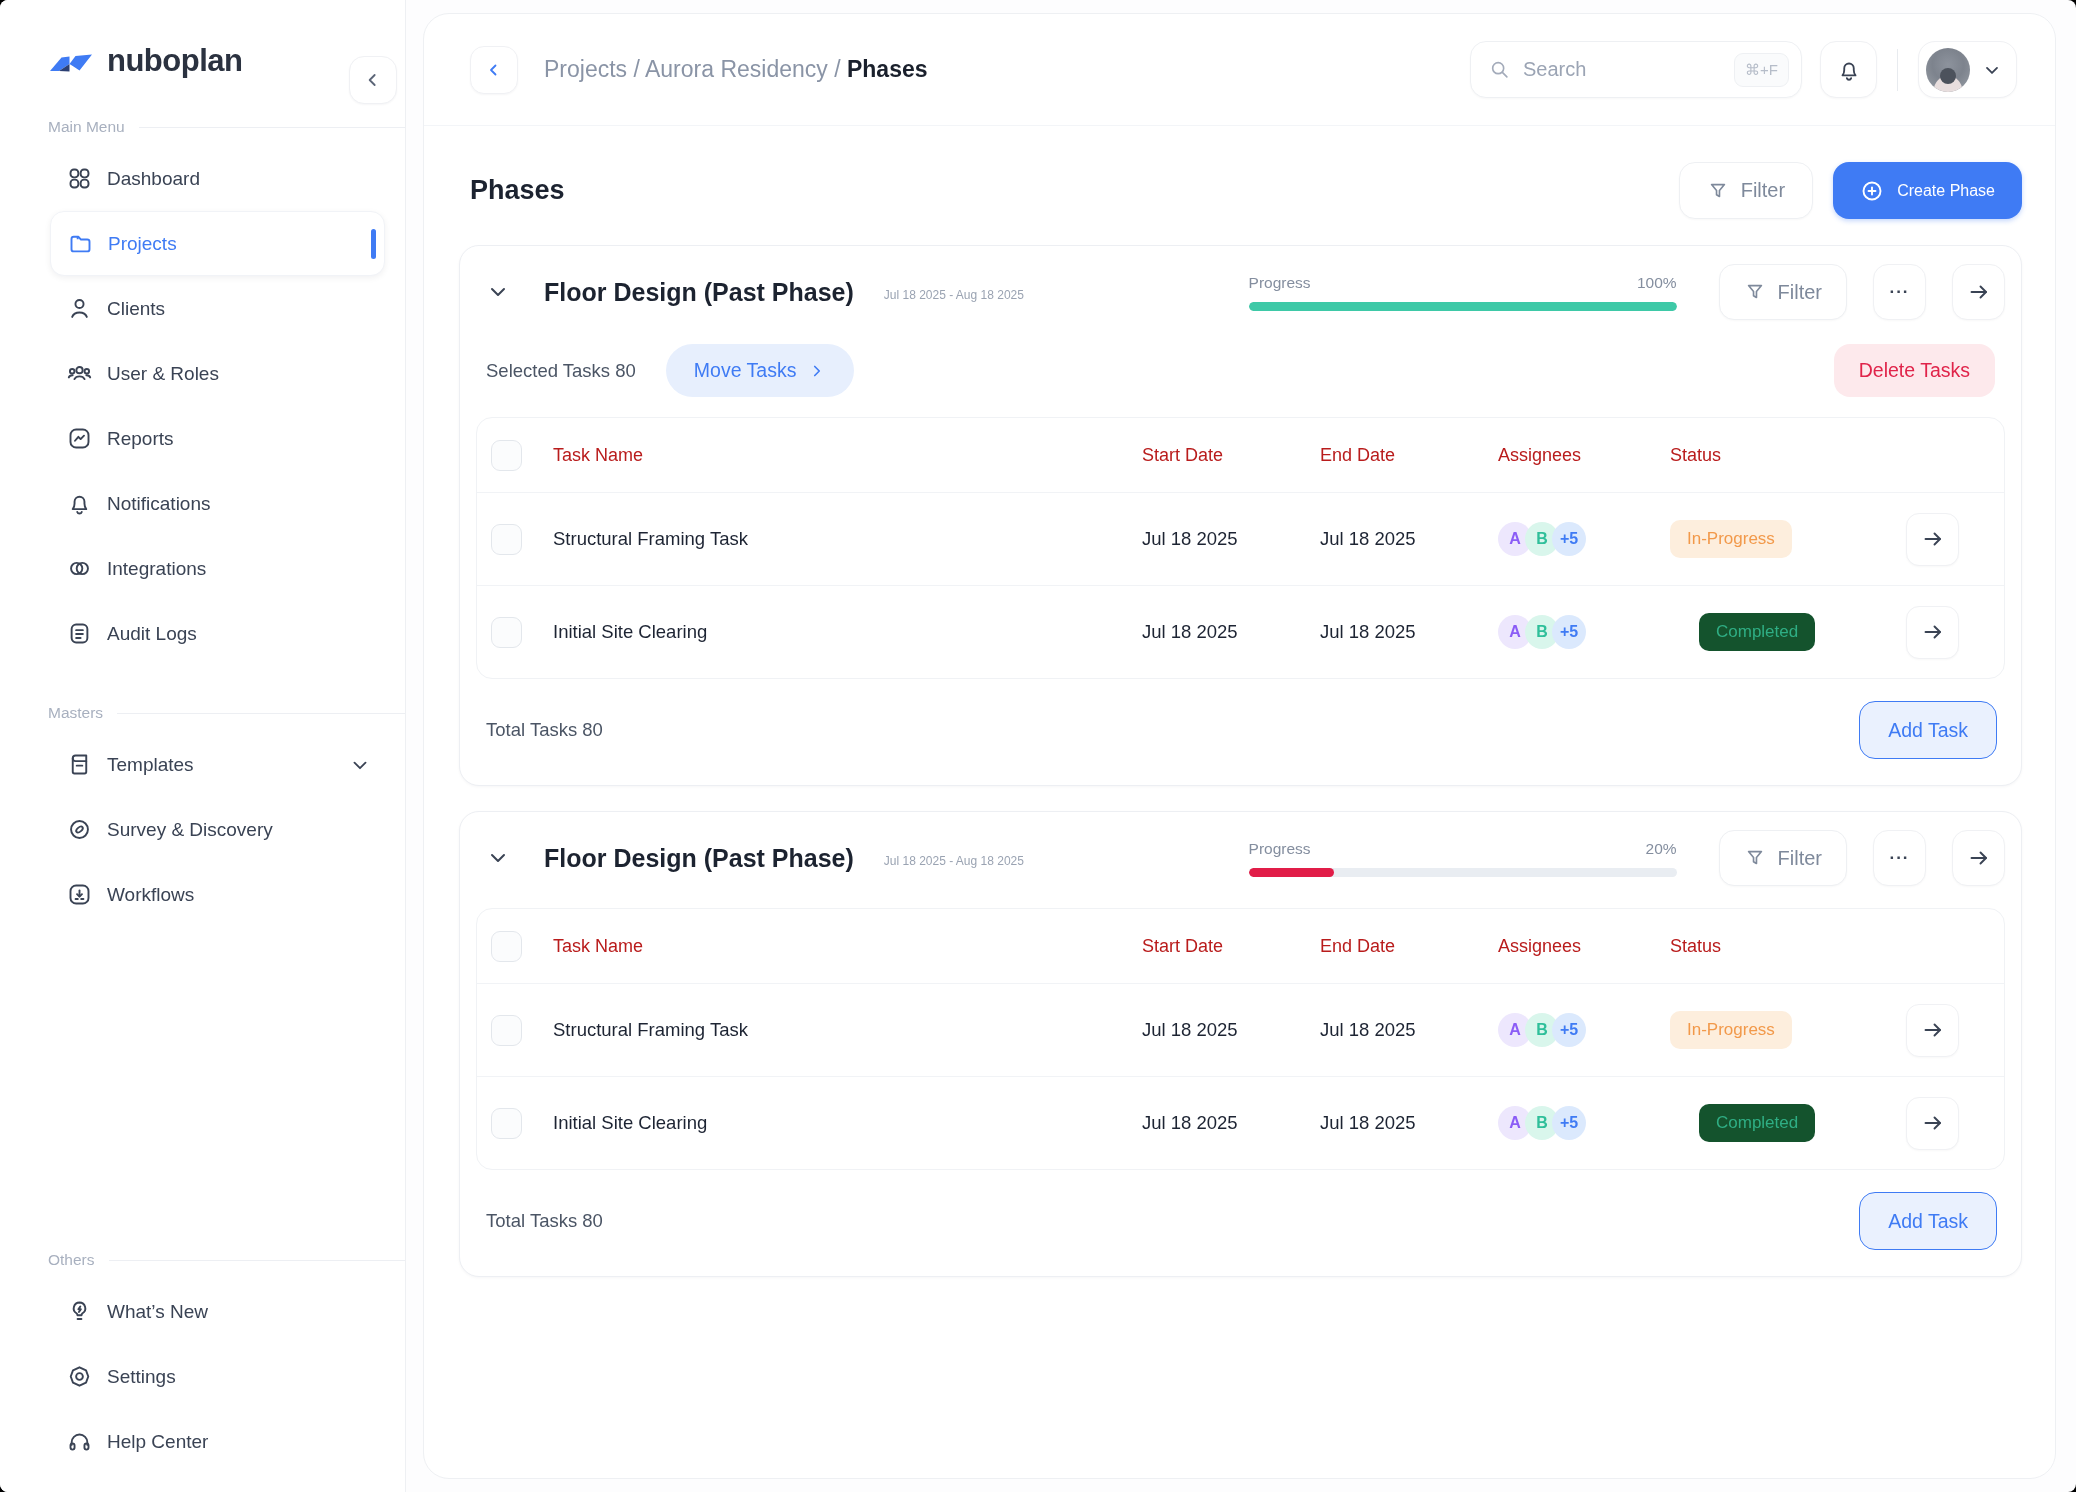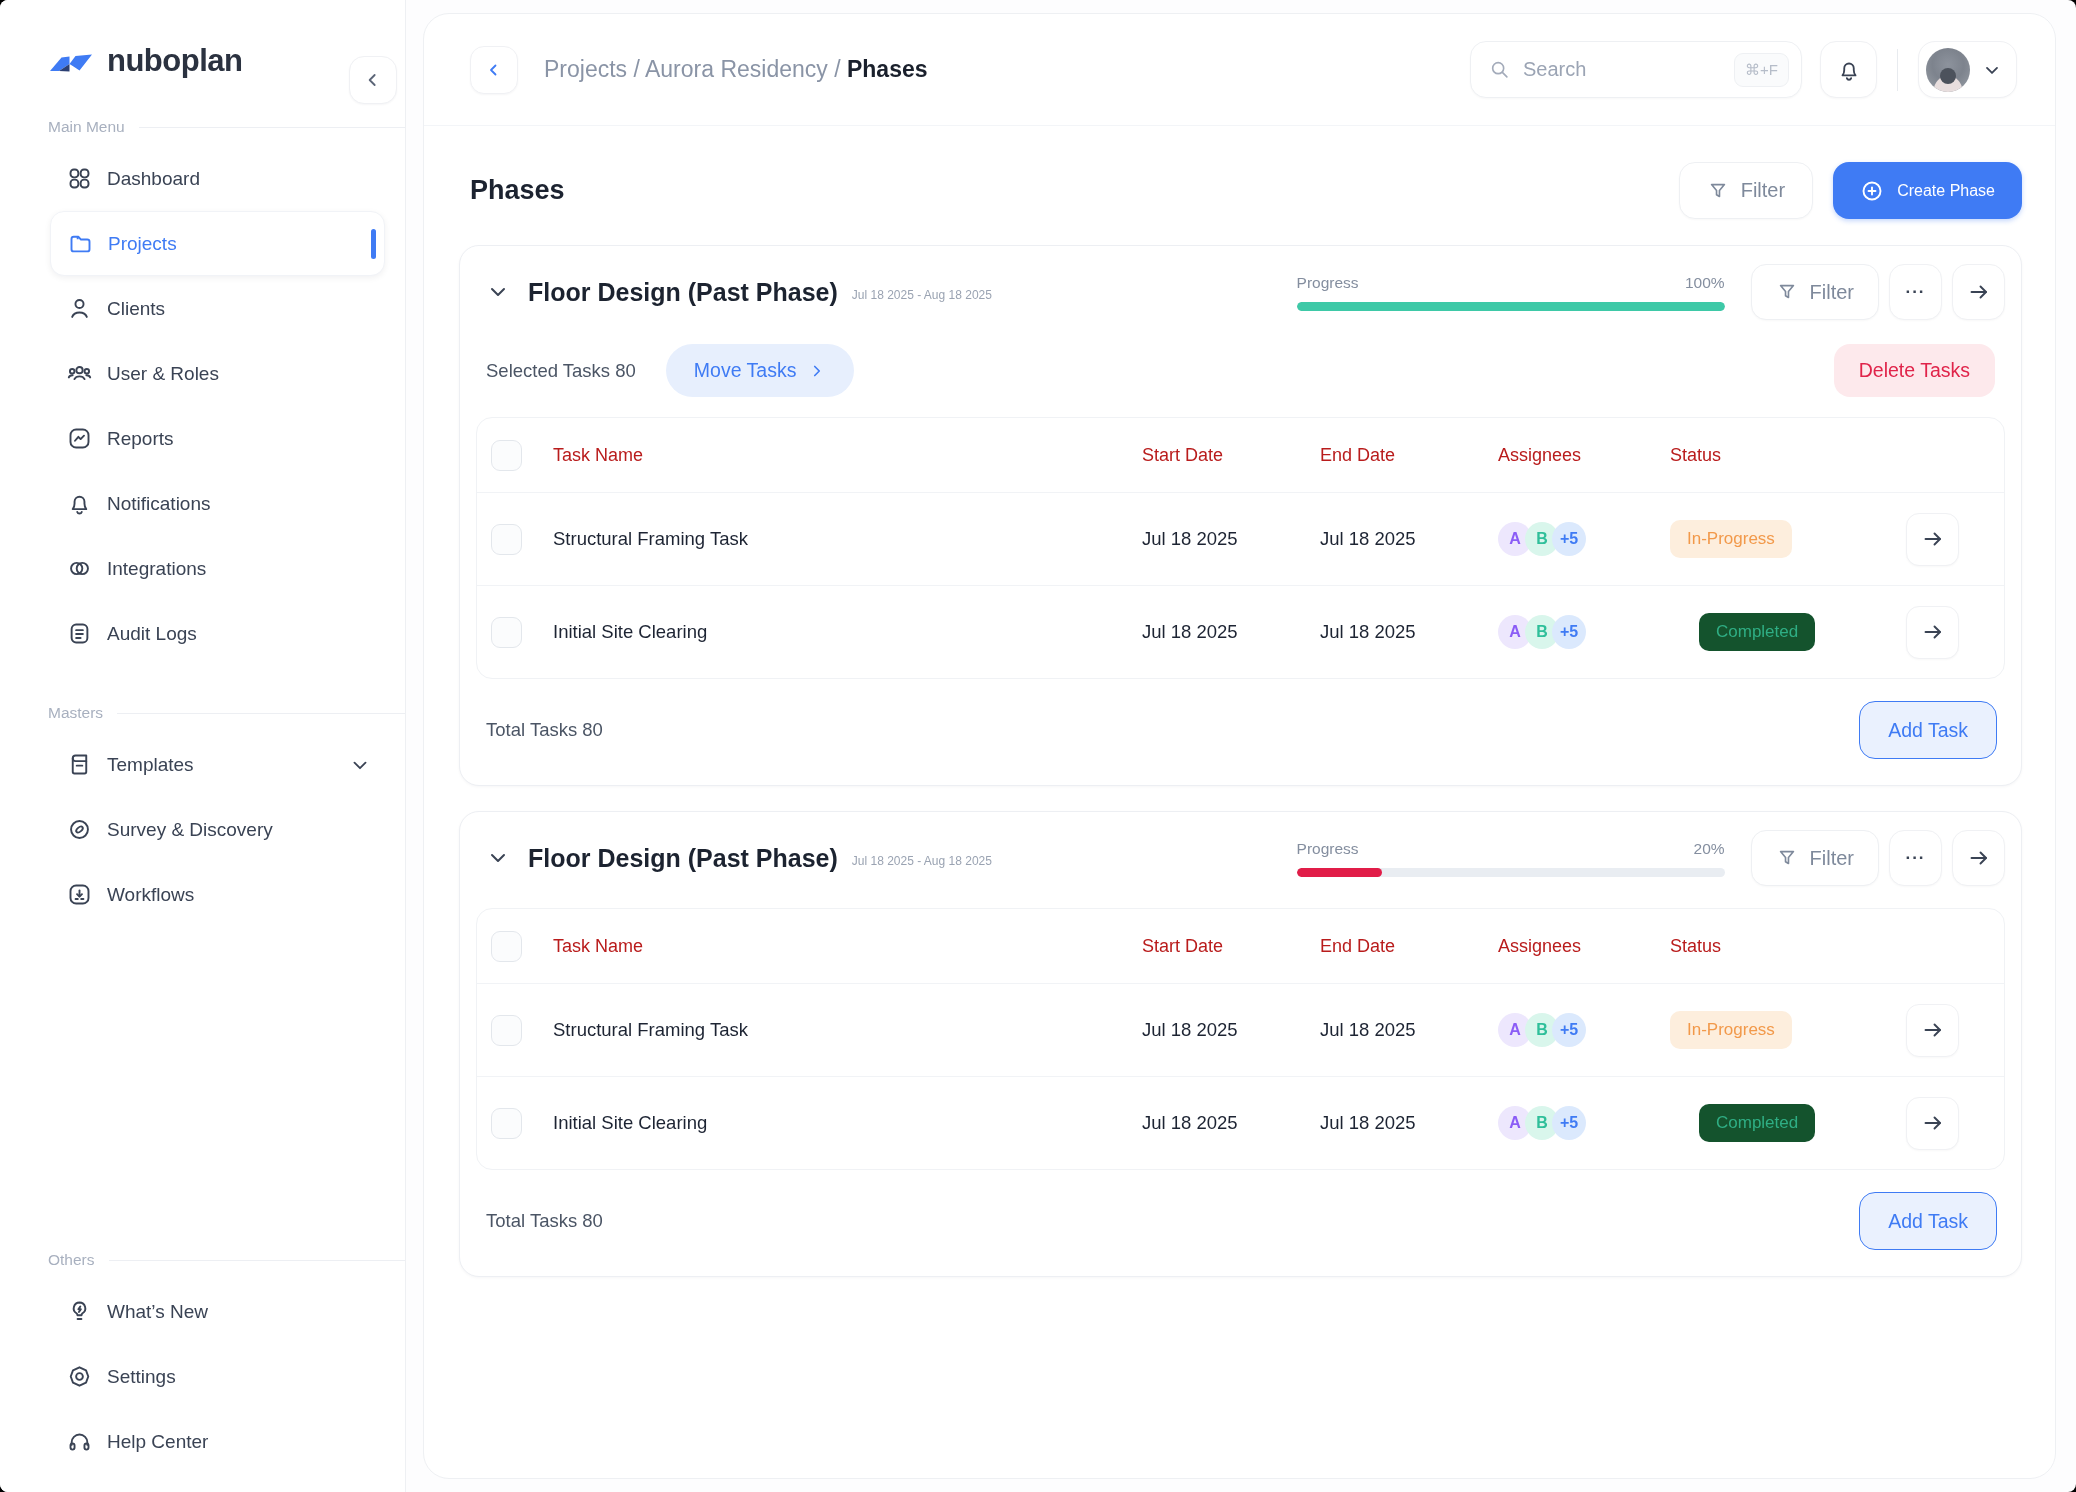--- a/index.html
+++ b/index.html
@@ -140,21 +140,21 @@
     color:#fff; font-size:16px; font-weight:500; cursor:pointer; margin-left:20px;
     box-shadow:0 2px 5px rgba(63,123,244,.3);
   }
   .header-actions { margin-left:auto; display:flex; align-items:center; }
   
   .cards-col { padding:0 33px 0 35px; overflow:hidden; }
   .phase-card {
     border:1px solid #edeff3; border-radius:20px; background:#fff;
     box-shadow:0 1px 3px rgba(16,24,40,.04); margin-bottom:25px;
   }
-  .phase-head { display:flex; align-items:center; padding:18px 16px 18px 26px; min-height:92px; }
+  .phase-head { display:flex; align-items:center; padding:18px 16px 18px 26px; min-height:92px;gap:16px; }
   .phase-chevron { display:flex; color:#3a4354; margin-right:18px; cursor:pointer; }
   .phase-title { font-size:25px; font-weight:700; color:#1c2330; }
   .phase-dates { font-size:12px; color:#9aa3b2; font-weight:500; margin-left:14px; padding-top:5px; }
   .progress-group { margin-left:auto; width:428px; margin-right:26px; }
   .progress-top { display:flex; justify-content:space-between; margin-bottom:10px; }
   .progress-label, .progress-pct { font-size:15.5px; color:#848e9f; font-weight:500; }
   .progress-track { height:9px; border-radius:5px; background:#e9edf2; overflow:hidden; }
   .progress-fill { height:100%; border-radius:5px; }
   .btn-ghost.sm { height:56px; padding:0 24px; border-radius:15px; }
   .sq-btn {

